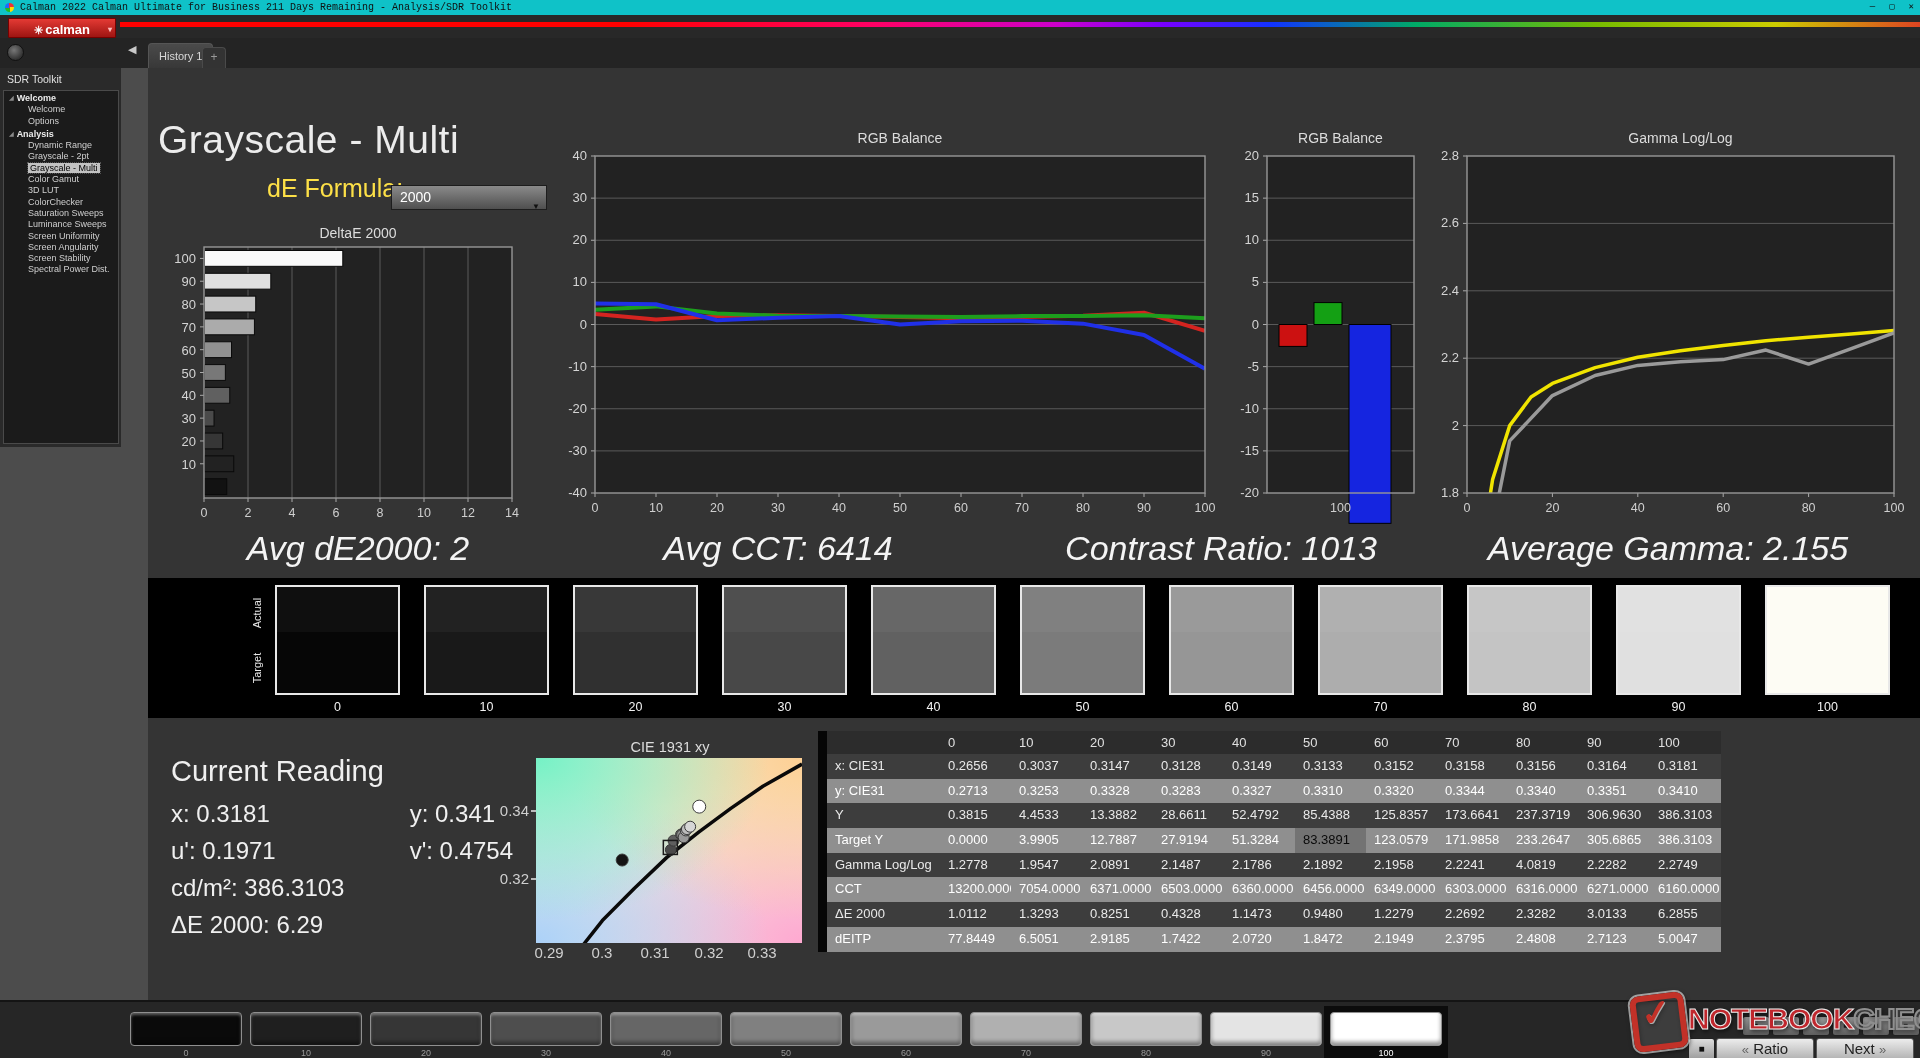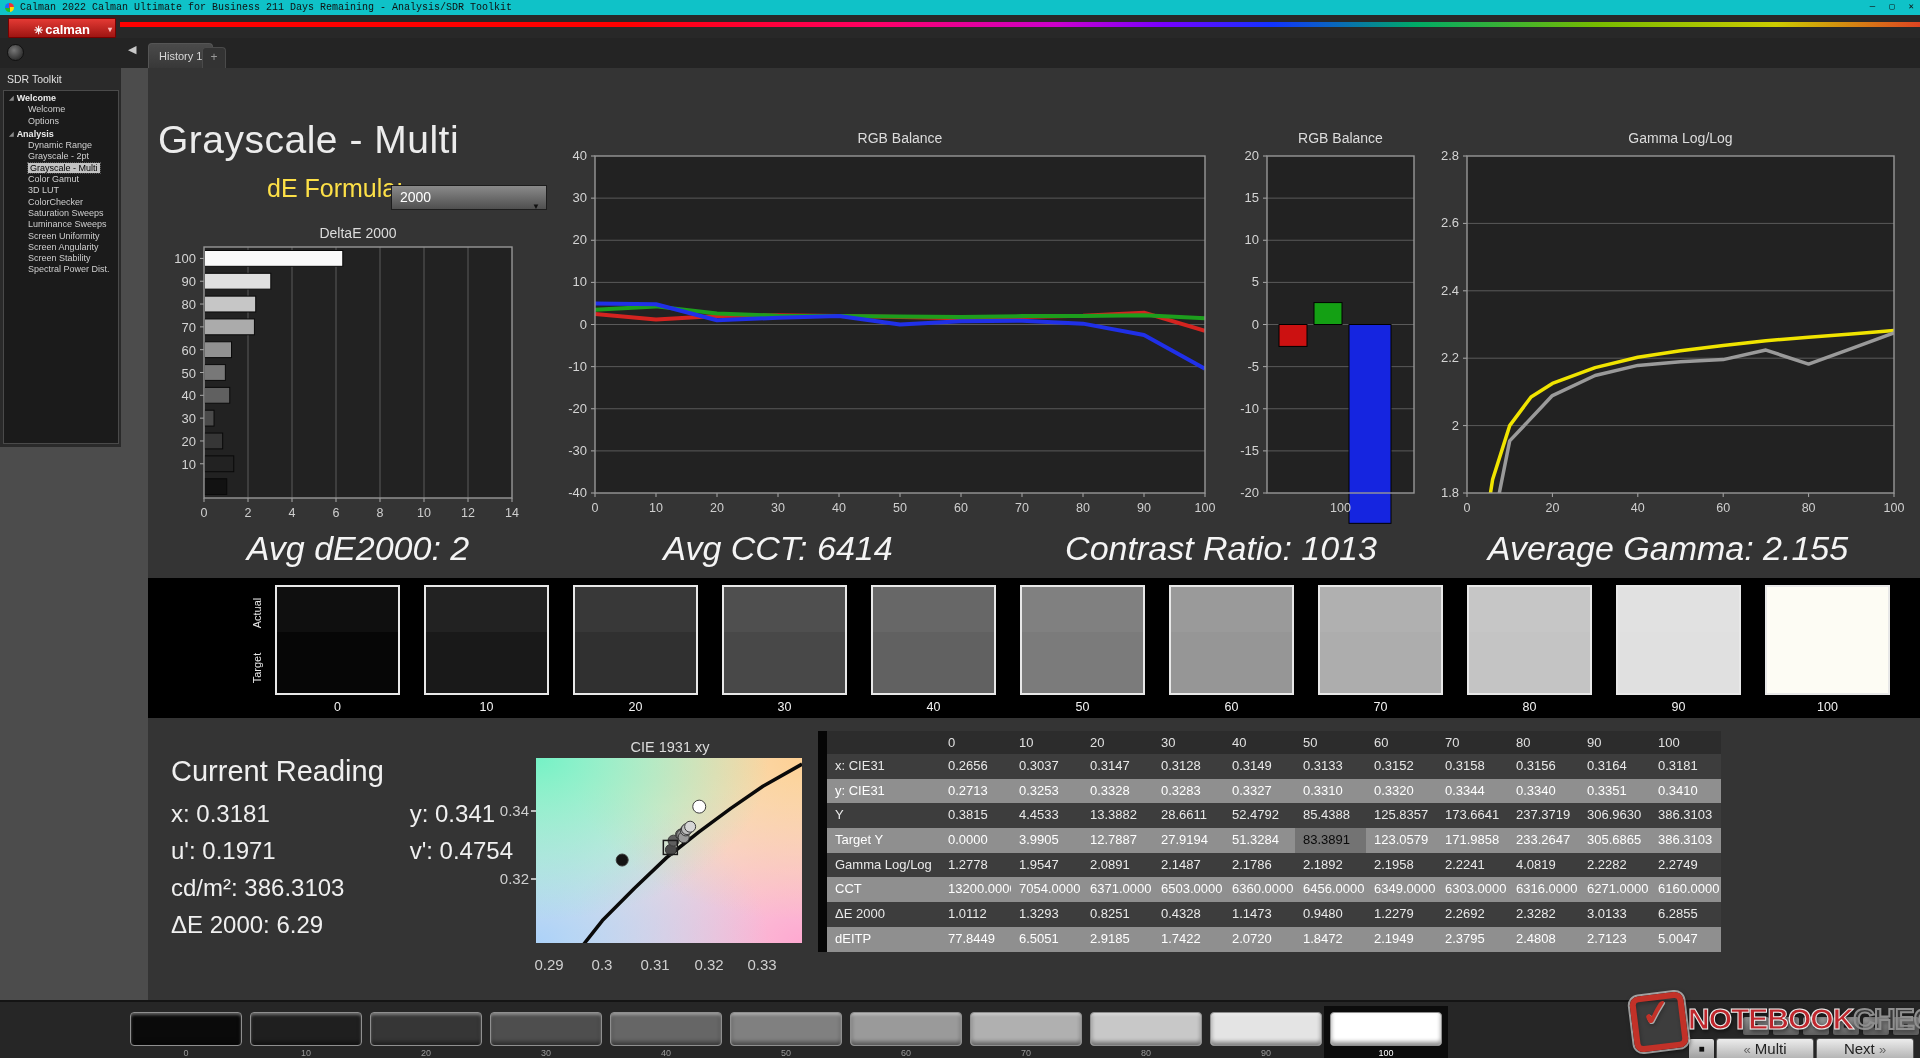--- a/index.html
+++ b/index.html
@@ -95,21 +95,21 @@
   .cietitle{position:absolute;left:560px;top:739px;width:220px;text-align:center;font-size:14.5px;color:#dcdcdc;}
   .ciebg{position:absolute;left:536px;top:758px;width:266px;height:185px;background-color:#f2ecdf;
     background-image:
       radial-gradient(at 0% 0%,rgba(110,242,196,0.95),rgba(110,242,196,0) 62%),
       radial-gradient(at 100% 0%,rgba(255,205,140,0.9),rgba(255,205,140,0) 62%),
       radial-gradient(at 0% 100%,rgba(168,208,250,0.95),rgba(168,208,250,0) 62%),
       radial-gradient(at 100% 100%,rgba(255,165,208,0.95),rgba(255,165,208,0) 62%);}
   .ciesvg{position:absolute;left:536px;top:758px;width:266px;height:185px;}
   .cieylab{position:absolute;left:495px;width:34px;text-align:right;font-size:15px;color:#cfcfcf;}
   .cieytick{position:absolute;left:531px;width:5px;height:2px;background:#bbb;}
-  .ciexlab{position:absolute;top:944px;width:50px;text-align:center;font-size:15px;color:#cfcfcf;margin-top:12px;}
+  .ciexlab{position:absolute;top:944px;width:50px;text-align:center;font-size:15px;color:#cfcfcf;}
 
   
   .dtable{position:absolute;left:818px;top:731px;border-left:9px solid #060606;}
   .trow{display:grid;grid-template-columns:113px repeat(11,71px);height:24.7px;background:#3d3d3d;color:#e9e9e9;}
   .trow.thead{height:23px;background:#2c2c2c;color:#e0e0e0;}
   .trow.alt{background:#8f8f8f;color:#ffffff;}
   .tcell{font-size:13px;line-height:24.7px;padding-left:8px;overflow:hidden;white-space:nowrap;}
   .thead .tcell{line-height:23px;}
   .tcell.hl{background:#737373;color:#0a0a0a;}
 
@@ -639,21 +639,21 @@
       </div>
     <div>
         <div class="transbtn" style="left: 1742px;">■</div>
         <div class="transbtn" style="left: 1772px;">■</div>
         <div class="transbtn" style="left: 1802px;">■</div>
         <div class="transbtn" style="left: 1832px;">■</div>
         <div class="transbtn" style="left: 1862px;">■</div>
         <div class="transbtn" style="left: 1892px;">■</div>
       </div>
     <div class="stopbtn"><span>■</span></div>
-    <div class="navbtn" style="left:1716px;"><span class="g">«</span> <span>Multi</span></div>
+    <div class="navbtn" style="left:1716px;"><span class="g">«</span> <span>Ratio</span></div>
     <div class="navbtn" style="left:1816px;"><span>Next</span> <span class="g">»</span></div>
   </div>
 
   <div class="watermark">
     <div class="shield">
         <span>✓</span>
       </div>
     <div class="wm1"><span>NOTEBOOK</span><span class="wm2">CHECK</span></div>
   </div>
 

